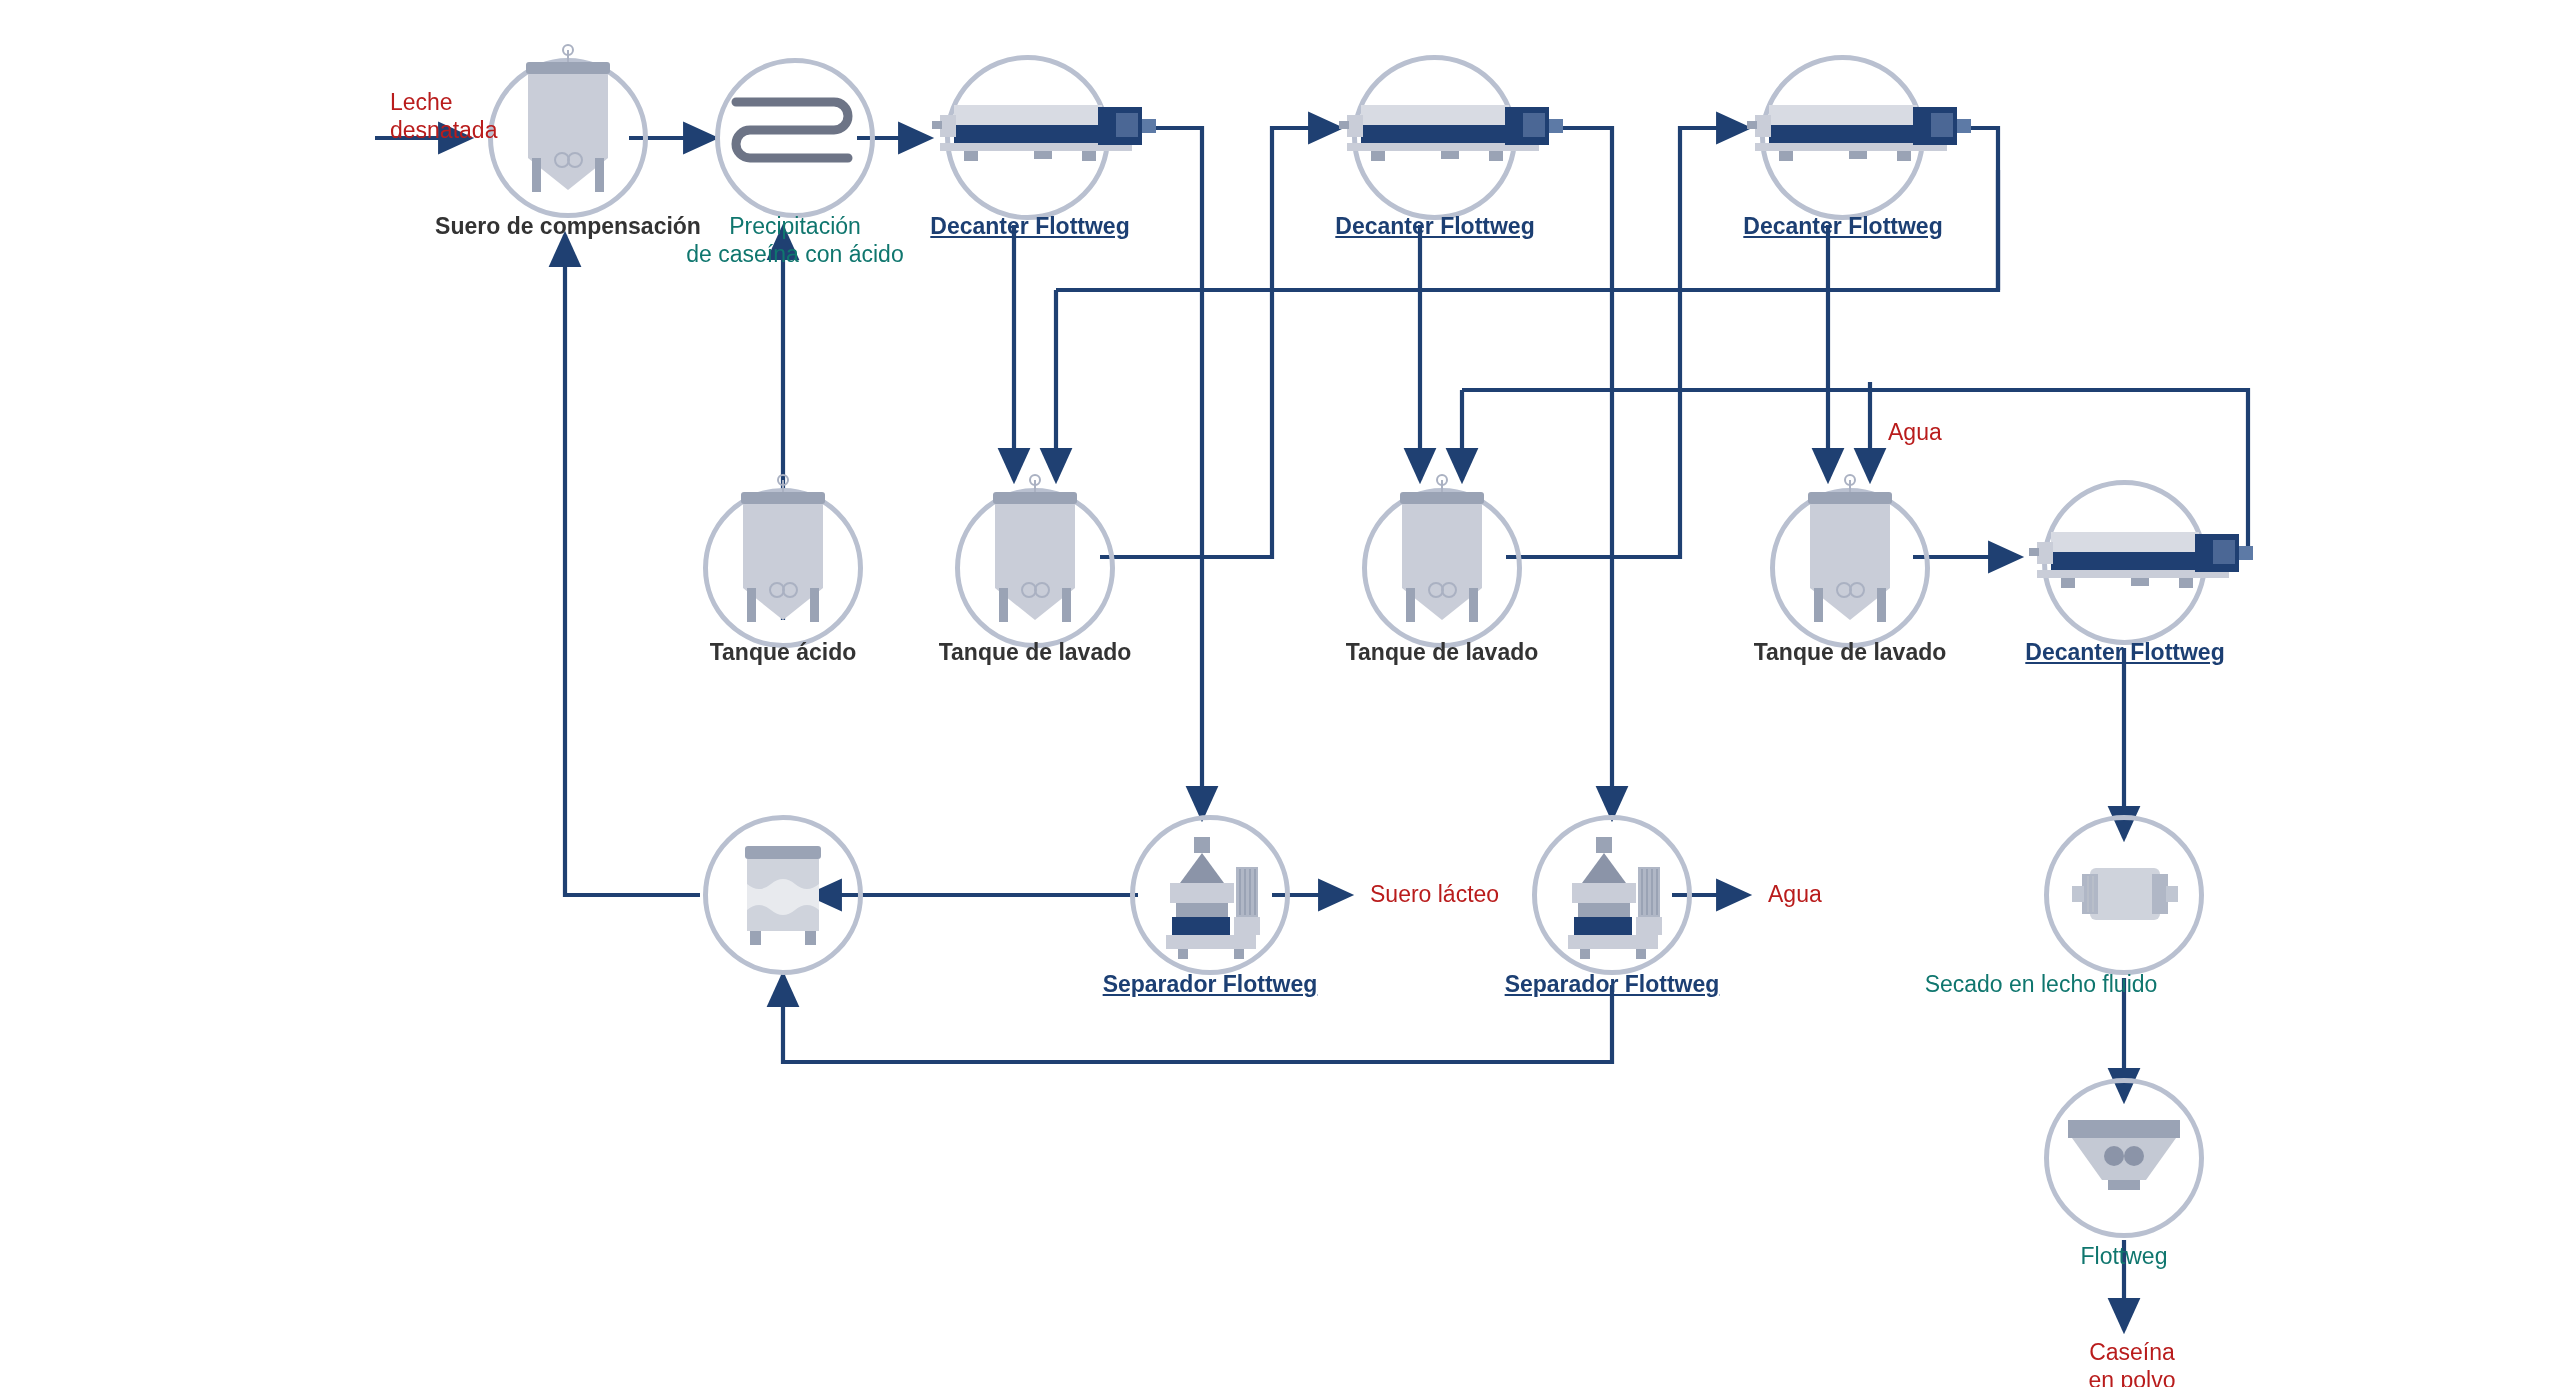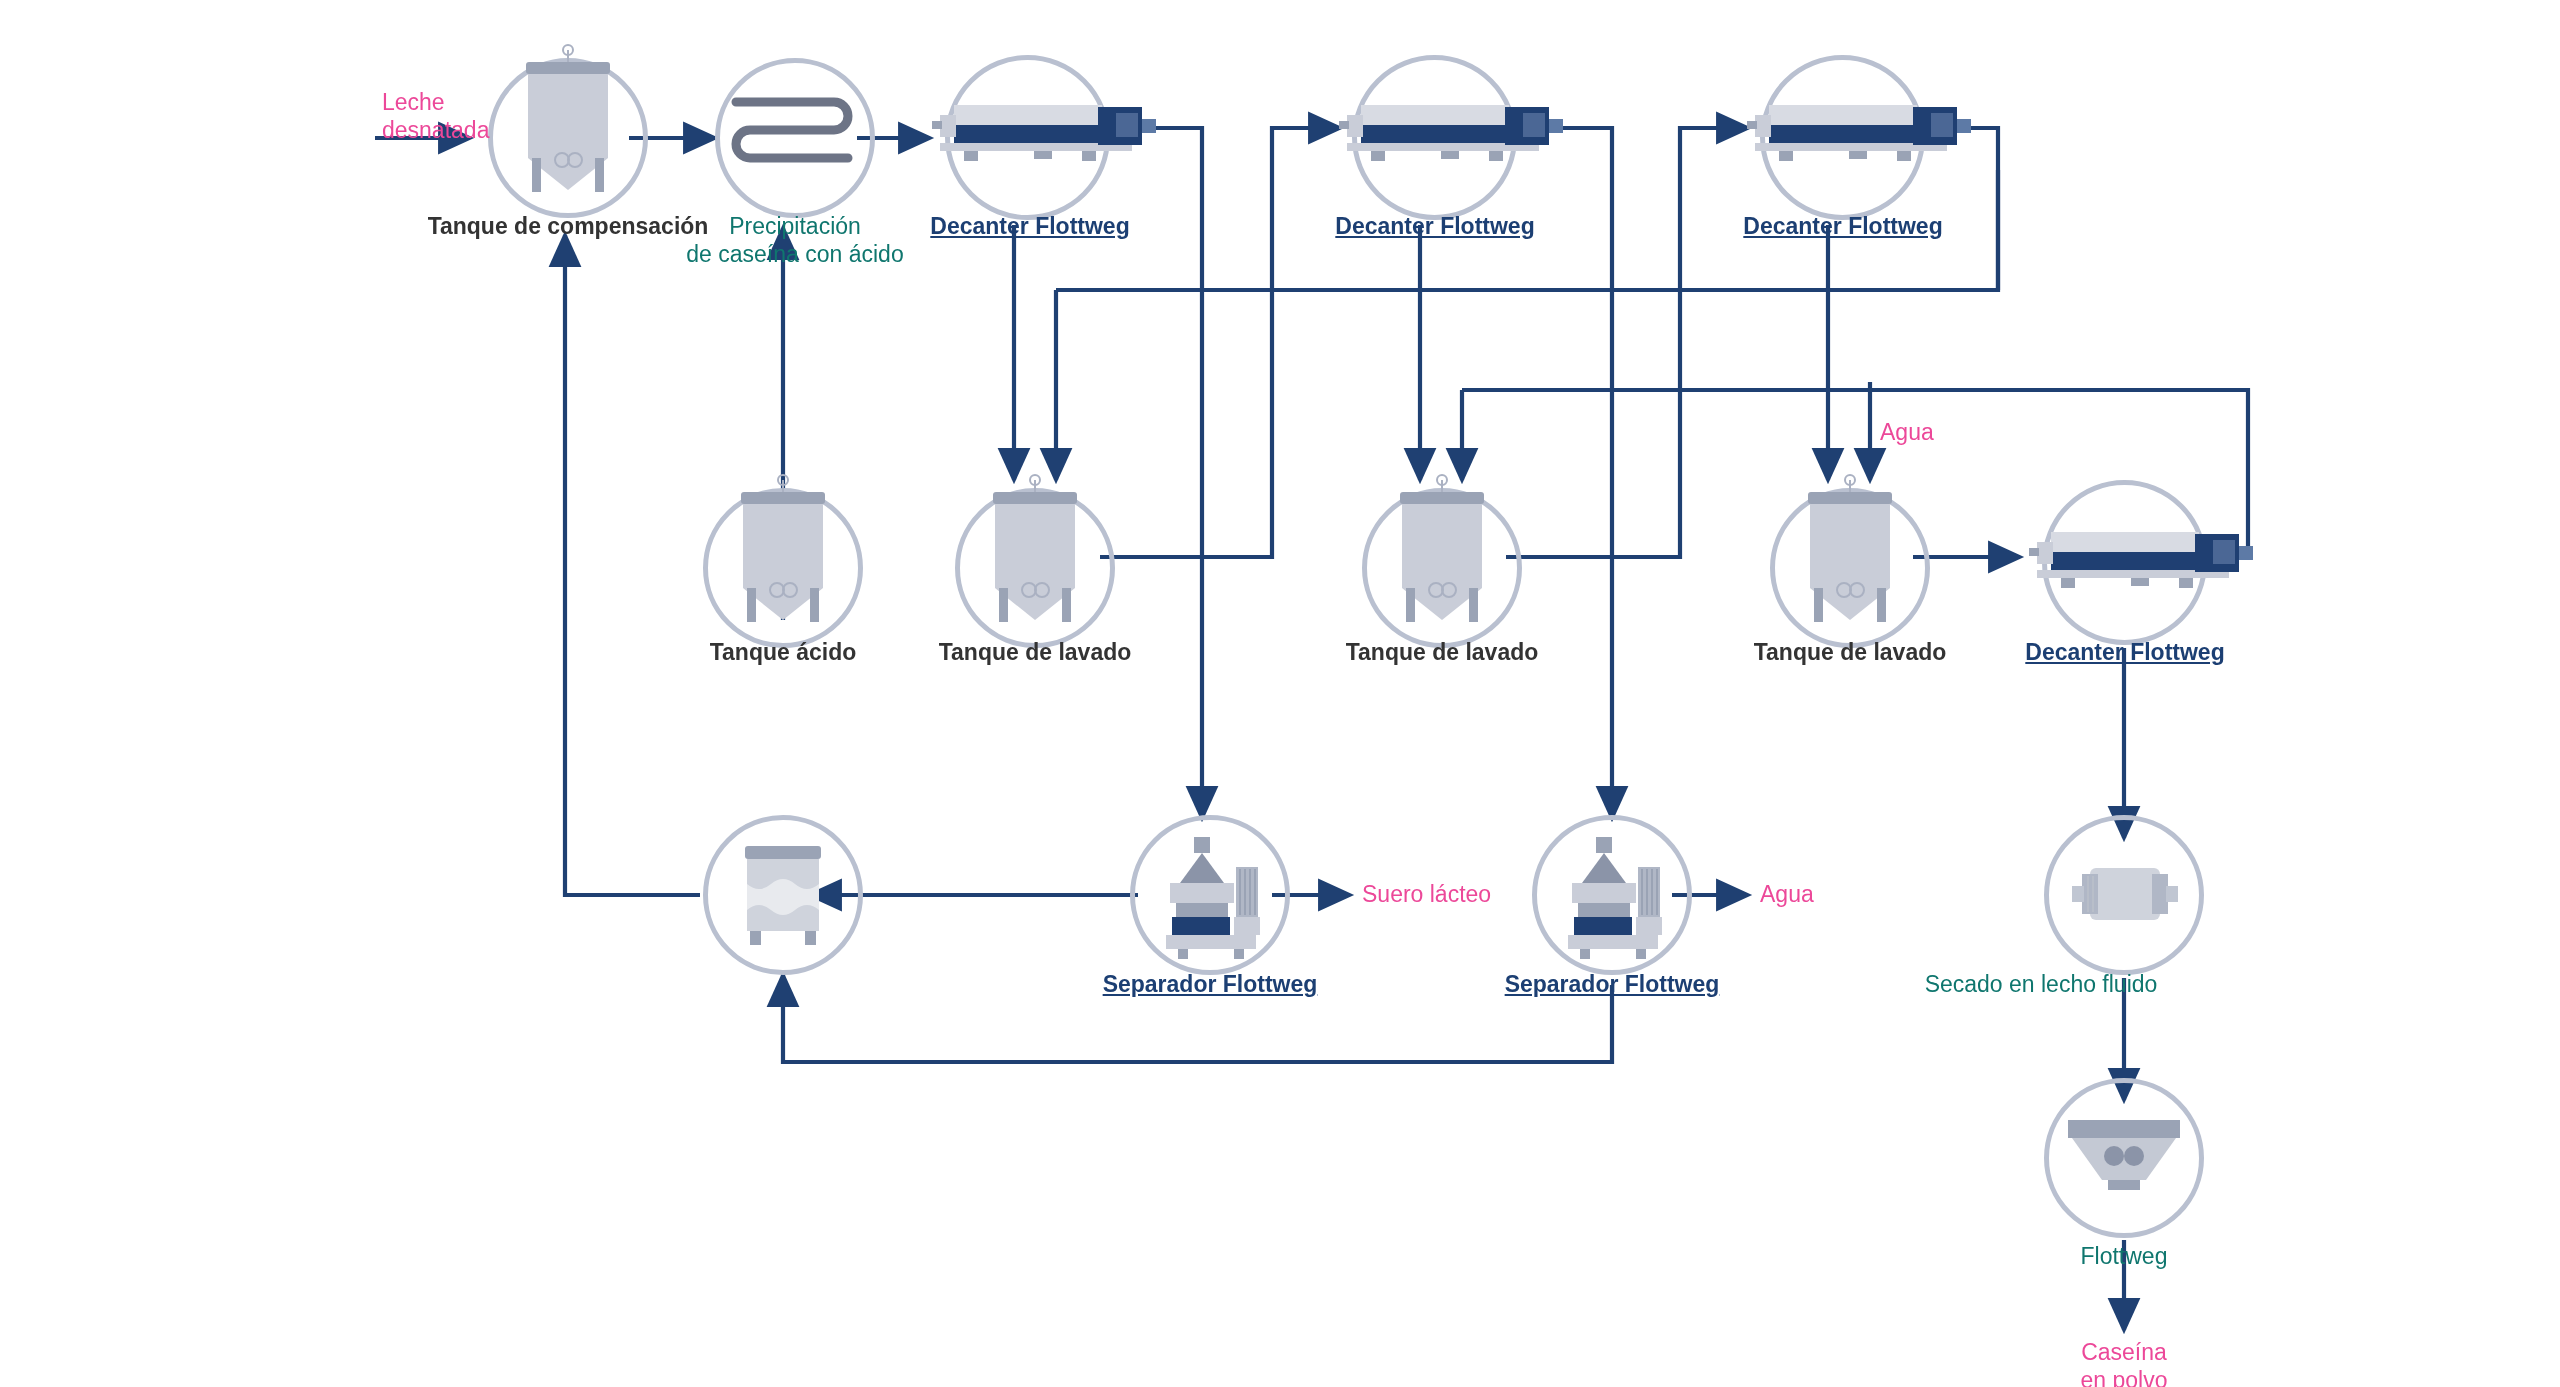--- a/index.html
+++ b/index.html
@@ -16,22 +16,23 @@
     border:5px solid #b9c0d0;background:transparent;
     box-sizing:border-box;
   }
   .cap{
     position:absolute;text-align:center;white-space:pre-line;
     color:#0f766e;font-size:23px;line-height:28px;
   }
   .cap.brand{color:#1c3f73;font-weight:bold;text-decoration:underline;}
   .cap.bold{color:#333;font-weight:bold;}
   .flowlabel{
-    position:absolute;color:#ec4899;font-size:23px;line-height:28px;
+    position:absolute;color:#b91c1c;font-size:23px;line-height:28px;
     white-space:pre-line;
+    margin-left:8px;
   }
 </style>
 </head>
 <body>
 
 <div id="stage">
 
   <svg id="flow" viewBox="0 0 2560 1387">
     <defs>
       <marker id="ah" markerWidth="9" markerHeight="9" refX="7.6" refY="4.5" orient="auto" markerUnits="strokeWidth">
@@ -101,21 +102,21 @@
     <svg style="position:absolute;left:498px;top:40px;width:140px;height:180px;" viewBox="0 0 140 180">
       <line x1="70" y1="10" x2="70" y2="120" stroke="#aab1c2" stroke-width="2"></line>
       <circle cx="70" cy="10" r="5" fill="none" stroke="#aab1c2" stroke-width="2"></circle>
       <rect x="28" y="22" width="84" height="12" rx="3" fill="#9aa3b5"></rect>
       <path d="M30,34 H110 V118 L70,150 L30,118 Z" fill="#c9cdd8"></path>
       <rect x="34" y="118" width="9" height="34" fill="#9aa3b5"></rect>
       <rect x="97" y="118" width="9" height="34" fill="#9aa3b5"></rect>
       <circle cx="64" cy="120" r="7" fill="none" stroke="#aab1c2" stroke-width="2"></circle>
       <circle cx="77" cy="120" r="7" fill="none" stroke="#aab1c2" stroke-width="2"></circle>
     </svg>
-    <div class="cap bold" style="left:388px;top:212px;width:360px;">Tanque de compensación</div>
+    <div class="cap bold" style="left:388px;top:212px;width:360px;">Suero de compensación</div>
   </div>
 
   <div class="node">
     <div class="ring" style="left:715px;top:58px;width:160px;height:160px;"></div>
     <svg style="position:absolute;left:728px;top:82px;width:134px;height:112px;" viewBox="0 0 134 112">
       <path d="M8,20 H106 a14,14 0 0 1 0,28 H22 a14,14 0 0 0 0,28 H120" fill="none" stroke="#6d7486" stroke-width="9" stroke-linecap="round"></path>
     </svg>
     <div class="cap" style="left:660px;top:212px;width:270px;">Precipitación
 de caseína con ácido</div>
   </div>

